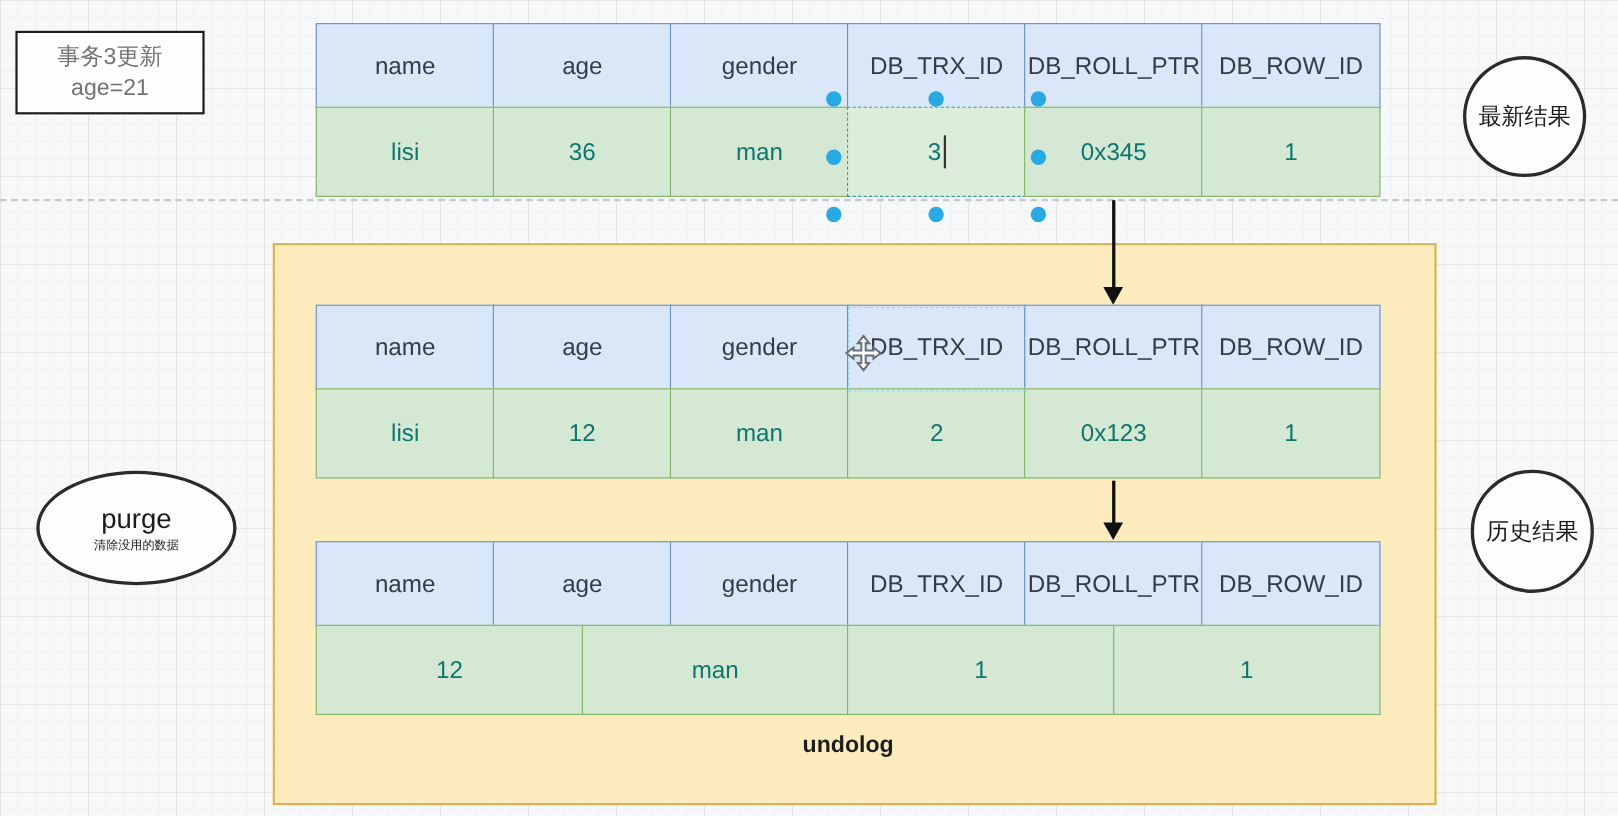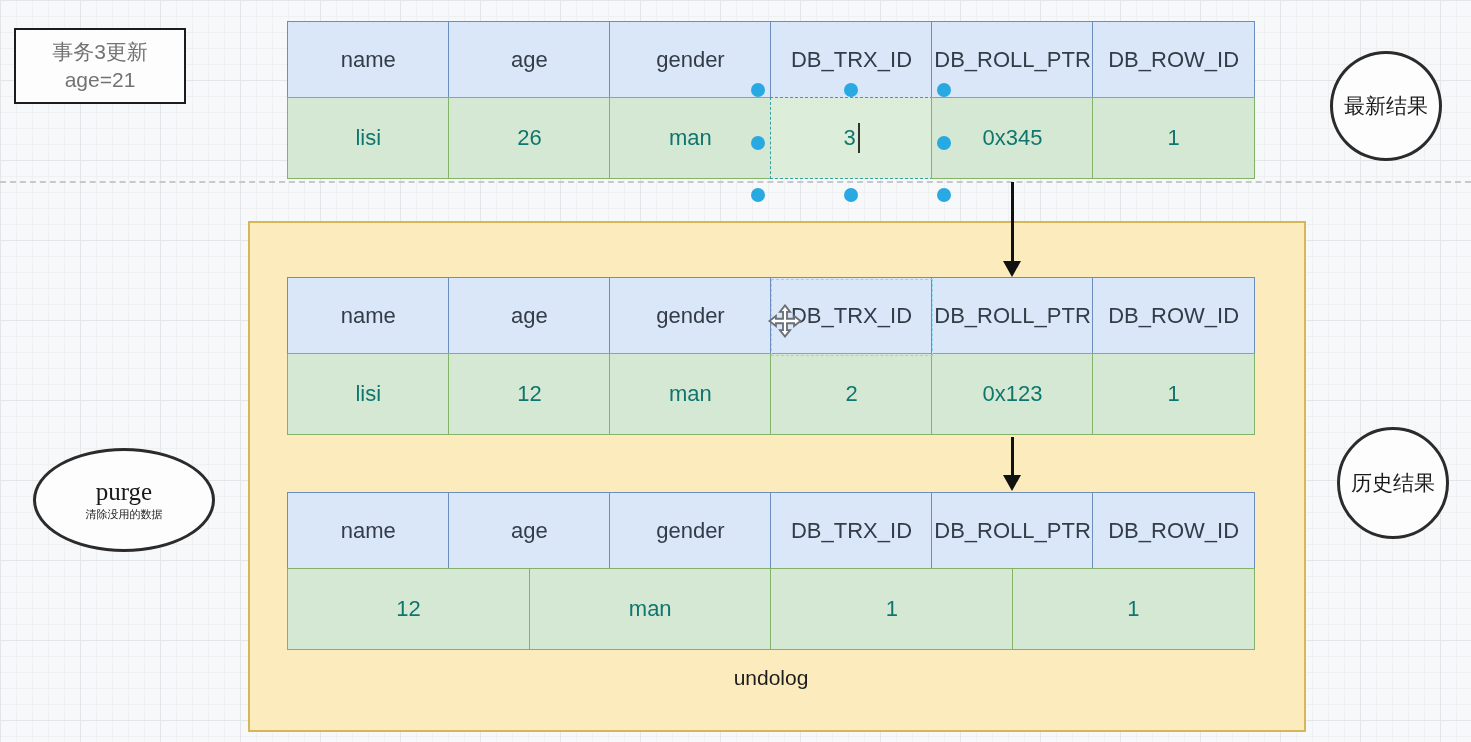--- a/index.html
+++ b/index.html
@@ -28,21 +28,21 @@
     font-size:21px;color:#737373;line-height:1.32;
   }
 
   
   .undobox{
     position:absolute;left:248px;top:221px;width:1058px;height:511px;
     background:#fcecbd;border:2px solid #d6b656;box-sizing:border-box;
   }
   .undolog-label{
     position:absolute;left:287px;top:666px;width:968px;text-align:center;
-    font-size:21px;color:#1d1d1d;
+    font-size:21px;color:#1d1d1d;font-weight:bold;
   }
 
   
   .dtable{position:absolute;left:287px;width:968px;}
   .trow{display:flex;width:100%;}
   .tcell{
     flex:1 1 0;box-sizing:border-box;
     display:flex;align-items:center;justify-content:center;
     font-size:22px;
   }
@@ -60,21 +60,21 @@
   .caret{display:inline-block;width:2px;height:30px;background:#333;margin-left:2px;}
 
   
   .ellipse{
     position:absolute;background:#fdfdfd;border:3px solid #2b2b2b;border-radius:50%;
     display:flex;flex-direction:column;align-items:center;justify-content:center;
     color:#1a1a1a;text-align:center;
   }
   .el-latest{left:1330px;top:51px;width:106px;height:104px;font-size:21px;}
   .el-history{left:1337px;top:427px;width:106px;height:106px;font-size:21px;}
-  .el-purge{left:33px;top:448px;width:176px;height:98px;font-family:Liberation Serif, serif;}
+  .el-purge{left:33px;top:428px;width:176px;height:98px;}
   .el-purge .t1{font-size:25px;}
   .el-purge .t2{font-size:11px;margin-top:1px;}
 
   
   .shaft{position:absolute;width:3px;background:#111;}
   .head{position:absolute;width:0;height:0;border-left:9px solid transparent;border-right:9px solid transparent;border-top:16px solid #111;}
   .a1s{left:1011px;top:182px;height:80px;}
   .a1h{left:1003px;top:261px;}
   .a2s{left:1011px;top:437px;height:39px;}
   .a2h{left:1003px;top:475px;}
@@ -106,21 +106,21 @@
     <div class="trow thead">
       <div class="tcell">name</div>
       <div class="tcell">age</div>
       <div class="tcell">gender</div>
       <div class="tcell">DB_TRX_ID</div>
       <div class="tcell">DB_ROLL_PTR</div>
       <div class="tcell">DB_ROW_ID</div>
     </div>
     <div class="trow tbody">
       <div class="tcell">lisi</div>
-      <div class="tcell">26</div>
+      <div class="tcell">36</div>
       <div class="tcell">man</div>
       <div class="tcell editing">
         <span>3</span>
           <span class="caret"></span>
       </div>
       <div class="tcell">0x345</div>
       <div class="tcell">1</div>
     </div>
   </div>
 

